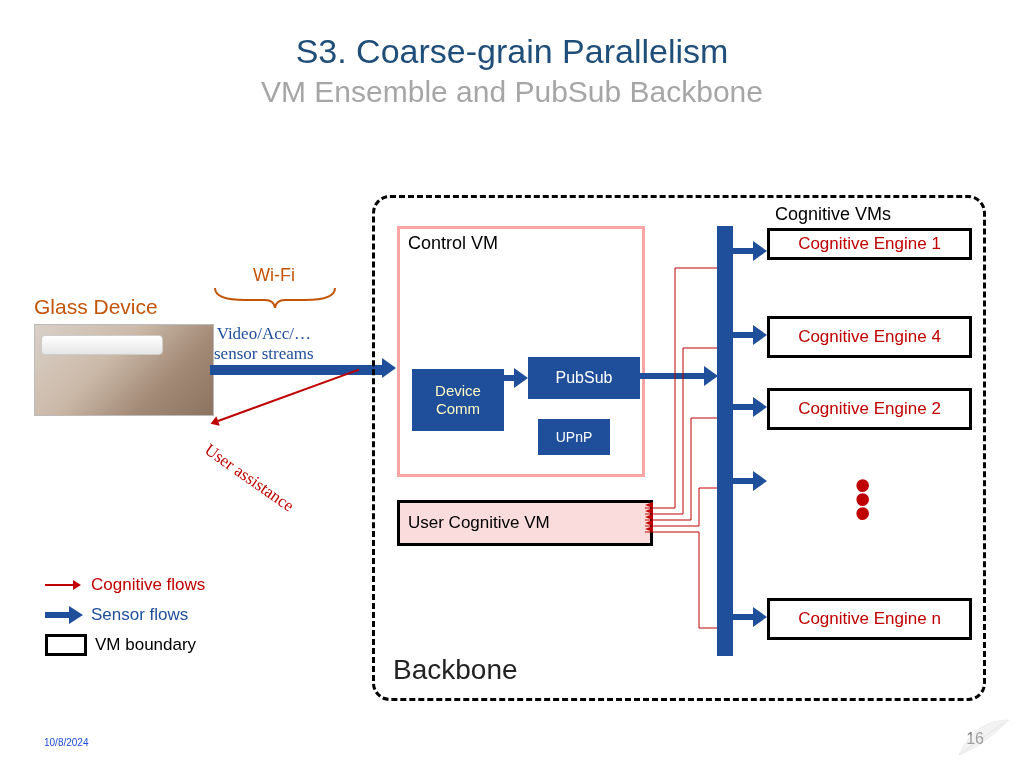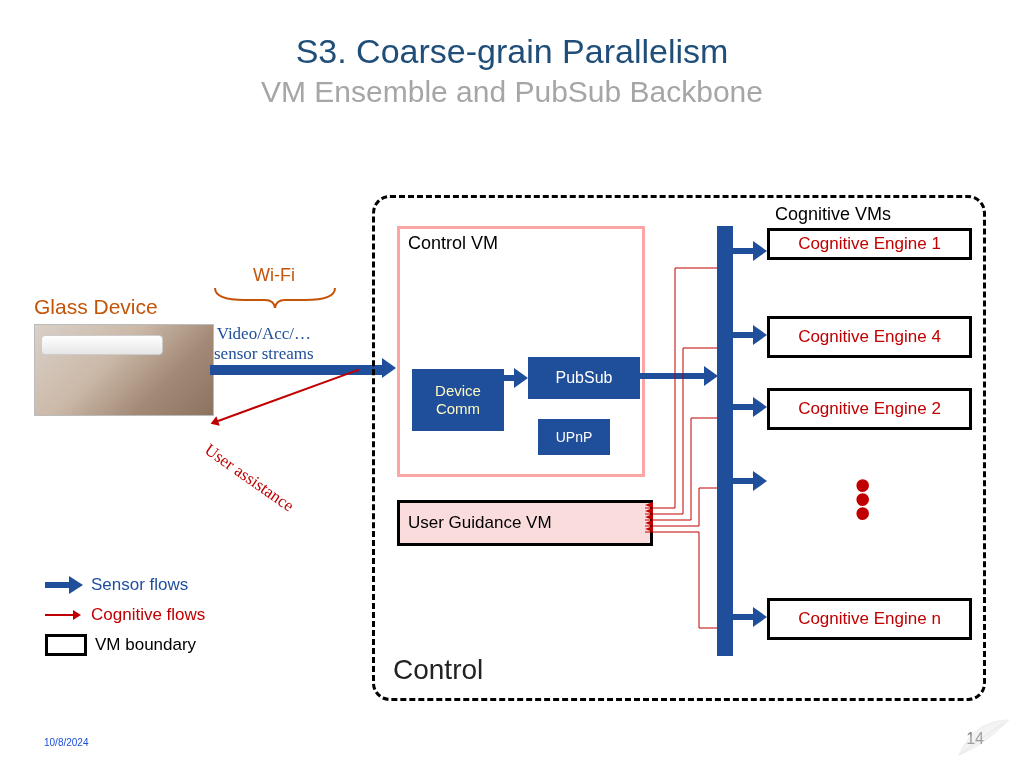--- a/index.html
+++ b/index.html
@@ -165,37 +165,37 @@
   <span>Video/Acc/…</span><br><span>sensor streams</span>
 </div>
 
 <div class="arrow-blue-right" style="left:210px; top:365px; width:172px; height:10px;"></div>
 
 <div class="user-assist">User assistance</div>
 
 <div class="arrow-red-left" style="left:218px; top:420px; width:150px; transform:rotate(-20deg); transform-origin:left center;"></div>
 
 <div class="cloudlet">
-  <div class="cloudlet-label">Control</div>
+  <div class="cloudlet-label">Backbone</div>
 
   <div class="control-vm">
     <div class="control-vm-label">Control VM</div>
     <div class="dev-comm">
         <span style="white-space:pre-line;">Device<br>Comm</span>
       </div>
     <div class="pubsub">PubSub</div>
     <div class="upnp">UPnP</div>
 
     <div class="arrow-blue-right" style="left:94px; top:146px; width:20px;"></div>
   </div>
 
   <div class="arrow-blue-right" style="left:264px; top:175px; width:65px;"></div>
 
   <div class="user-guidance">
-    <span>User Guidance VM</span>
+    <span>User Cognitive VM</span>
   </div>
 
   <div class="backbone"></div>
 
   <div class="cogvm-label">Cognitive VMs</div>
 
   <div class="cog-engine cog1">
     <span>Cognitive Engine 1</span>
   </div>
   <div class="cog-engine cog2">Cognitive Engine 4</div>
@@ -222,32 +222,32 @@
     <polygon points="270,307 278,304 278,310" fill="#c00000"></polygon>
     <polygon points="270,313 278,310 278,316" fill="#c00000"></polygon>
     <polygon points="270,319 278,316 278,322" fill="#c00000"></polygon>
     <polygon points="270,325 278,322 278,328" fill="#c00000"></polygon>
     <polygon points="270,331 278,328 278,334" fill="#c00000"></polygon>
   </svg>
 </div>
 
 <div class="legend">
   <div class="row">
+      <div class="cog-arrow"></div>
+      <span class="red">Cognitive flows</span>
+    </div>
+  <div class="row">
       <div class="sensor-arrow"></div>
       <span class="blue">Sensor flows</span>
-    </div>
-  <div class="row">
-      <div class="cog-arrow"></div>
-      <span class="red">Cognitive flows</span>
     </div>
   <div class="row">
       <div class="vm-box"></div>
       <span>VM boundary</span>
     </div>
 </div>
 
 <div class="footer-date">10/8/2024</div>
-<div class="footer-page">14</div>
+<div class="footer-page">16</div>
 
 <svg class="feather" viewBox="0 0 60 45">
   <path d="M5 40 Q20 5 55 5 Q40 20 25 30 Q15 36 5 40 Z" fill="#ddd" stroke="#ccc"></path>
   <path d="M5 40 Q25 25 50 8" stroke="#bbb" fill="none"></path>
 </svg>
 
 </body></html>

